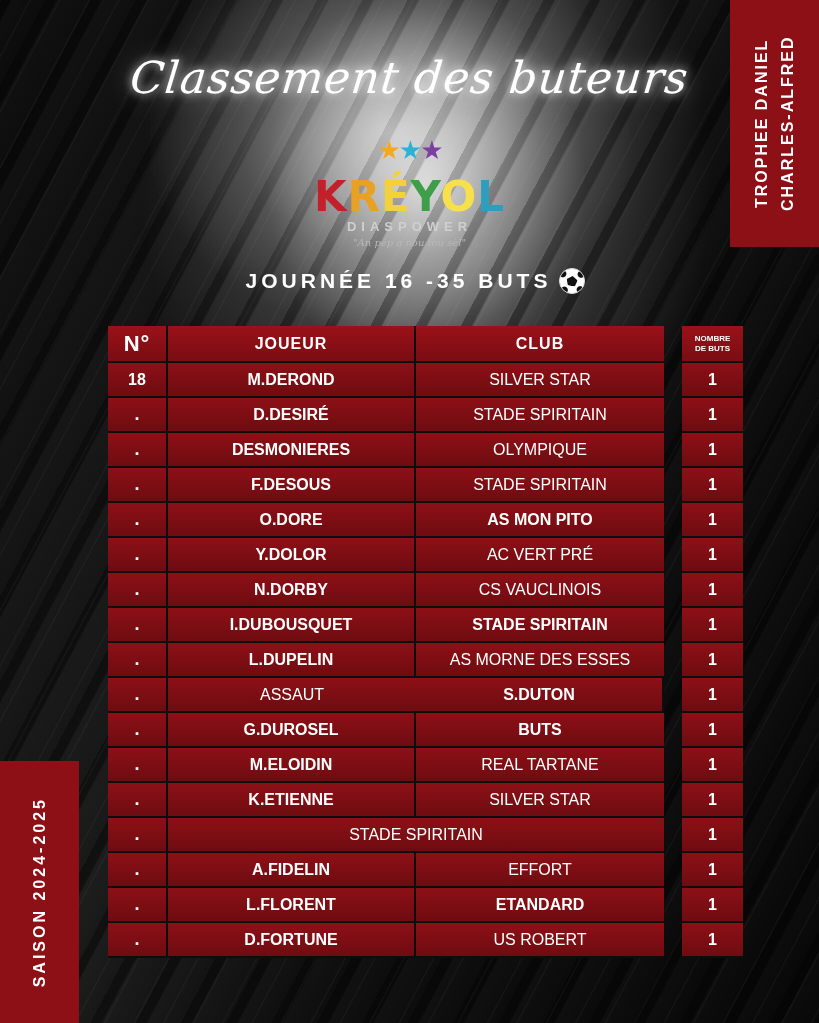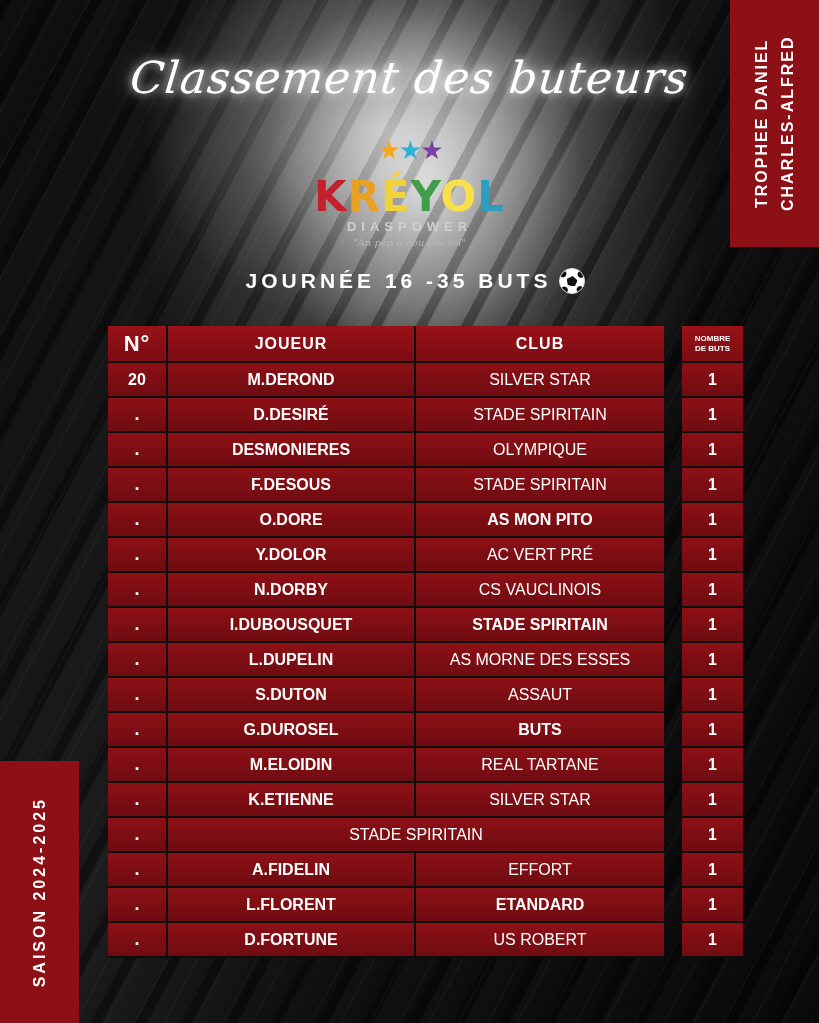--- a/index.html
+++ b/index.html
@@ -220,21 +220,21 @@
   </div>
 
   <div class="table-wrap">
     <div class="row header">
       <div class="cell c-num">N°</div>
       <div class="cell c-player">JOUEUR</div>
       <div class="cell c-club">CLUB</div>
     </div>
     <div id="rows-container">
         <div class="row">
-          <div class="cell c-num">20</div>
+          <div class="cell c-num">18</div>
           <div class="cell c-player">M.DEROND</div>
           <div class="cell c-club">SILVER STAR</div>
         </div>
         <div class="row">
           <div class="cell c-num dot">.</div>
           <div class="cell c-player">D.DESIRÉ</div>
           <div class="cell c-club">STADE SPIRITAIN</div>
         </div>
         <div class="row">
           <div class="cell c-num dot">.</div>
@@ -266,22 +266,22 @@
           <div class="cell c-player">I.DUBOUSQUET</div>
           <div class="cell c-club club-bold">STADE SPIRITAIN</div>
         </div>
         <div class="row">
           <div class="cell c-num dot">.</div>
           <div class="cell c-player">L.DUPELIN</div>
           <div class="cell c-club">AS MORNE DES ESSES</div>
         </div>
         <div class="row">
           <div class="cell c-num dot">.</div>
+          <div class="cell c-club">ASSAUT</div>
           <div class="cell c-player">S.DUTON</div>
-          <div class="cell c-club">ASSAUT</div>
         </div>
         <div class="row">
           <div class="cell c-num dot">.</div>
           <div class="cell c-player">G.DUROSEL</div>
           <div class="cell c-club club-bold">BUTS</div>
         </div>
         <div class="row">
           <div class="cell c-num dot">.</div>
           <div class="cell c-player">M.ELOIDIN</div>
           <div class="cell c-club">REAL TARTANE</div>

